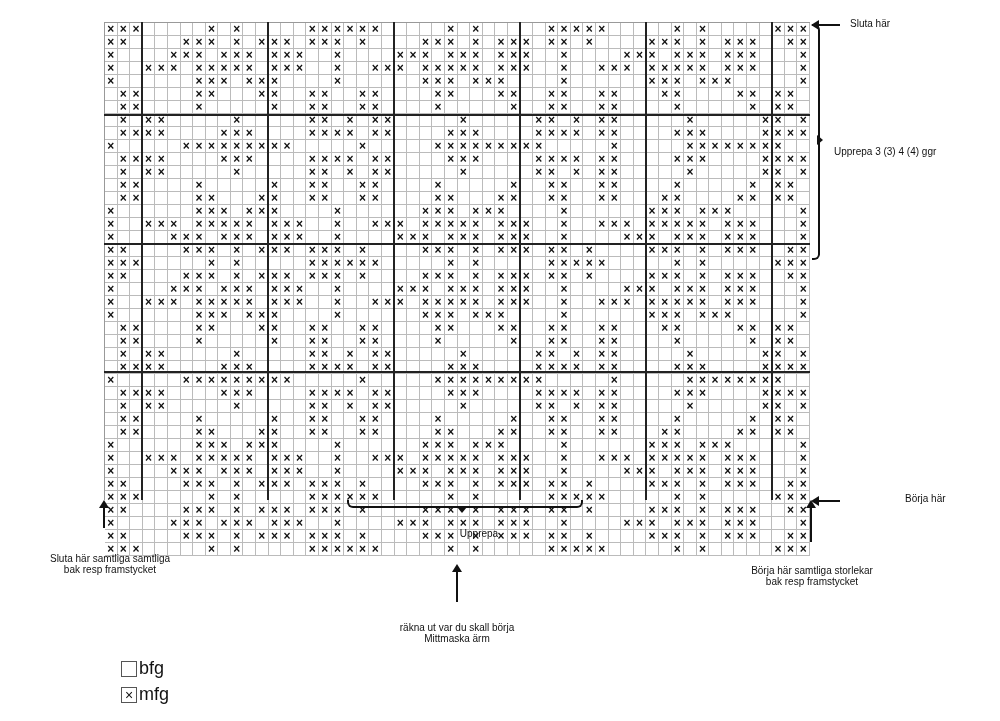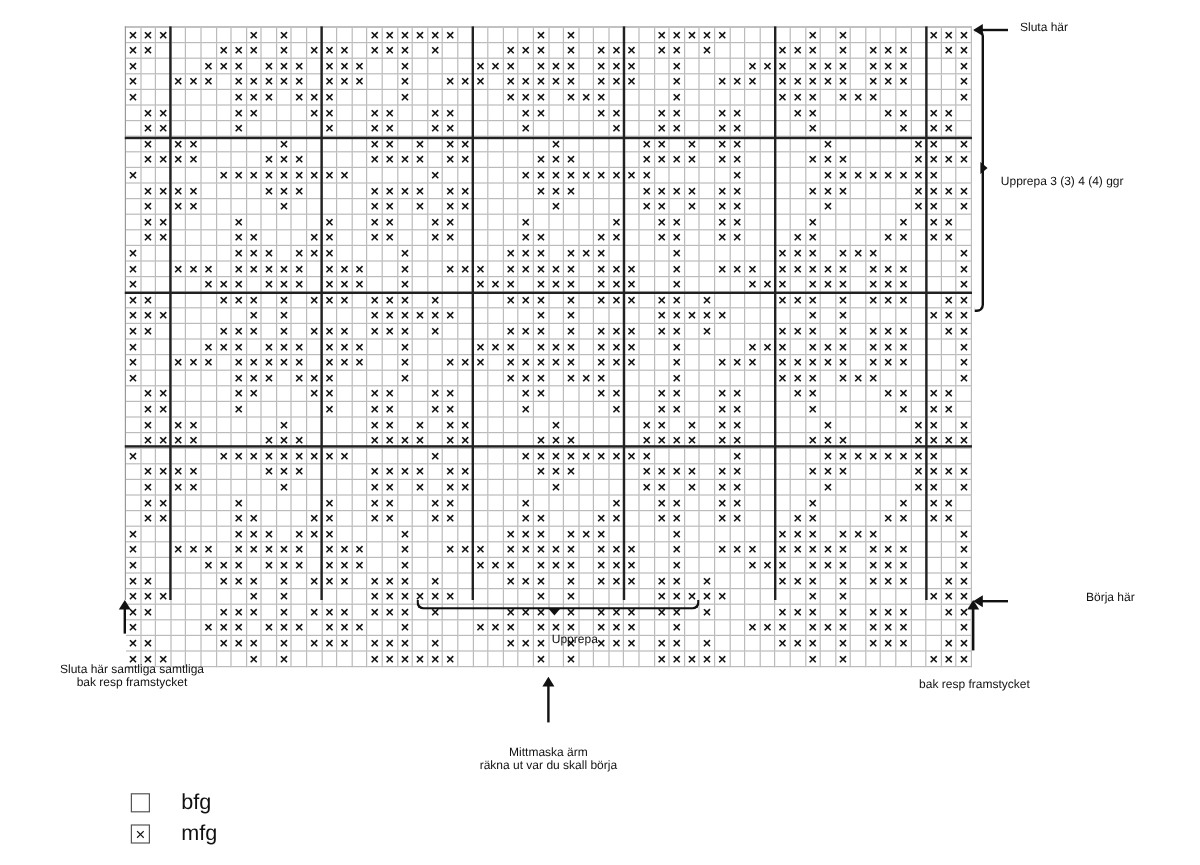--- a/index.html
+++ b/index.html
@@ -18,21 +18,21 @@
         border-left:5px solid transparent; border-right:5px solid transparent; border-bottom:8px solid #111; }
   .arrow-h { position:absolute; height:2px; background:#111; }
   .arrow-left::before { content:""; position:absolute; left:-7px; top:-4px;
         border-top:5px solid transparent; border-bottom:5px solid transparent; border-right:8px solid #111; }
   .brace-v { position:absolute; border:2px solid #111; border-left:none; border-radius:0 6px 6px 0; }
   .brace-tip-r { position:absolute; width:0; height:0;
         border-top:5px solid transparent; border-bottom:5px solid transparent; border-left:6px solid #111; }
   .brace-h { position:absolute; border:2px solid #111; border-top:none; border-radius:0 0 6px 6px; }
   .brace-tip-d { position:absolute; width:0; height:0;
         border-left:5px solid transparent; border-right:5px solid transparent; border-top:6px solid #111; }
-  .legend { position:absolute; left:109px; display:flex; align-items:center; gap:26px; font-size:18px;justify-content:space-between; }
+  .legend { position:absolute; left:121px; display:flex; align-items:center; gap:2px; font-size:18px;justify-content:space-between; }
   .legend .box { width:16px; height:16px; border:1px solid #555; box-sizing:border-box;
         display:flex; align-items:center; justify-content:center; font-size:14px; line-height:1; }
 </style>
 </head>
 <body>
 
 <div id="grid" class="grid" style="grid-template-columns: repeat(56, 1fr); grid-template-rows: repeat(41, 1fr);">
     <div class="cell">×</div>
     <div class="cell">×</div>
     <div class="cell">×</div>
@@ -2357,27 +2357,28 @@
 <div class="label" style="left:414px; top:528px; width:130px;">Upprepa</div>
 
 <div class="arrow-v arrow-up" style="left:103px; top:506px; height:22px;"></div>
 <div class="label" style="left:10px; top:553px; width:200px;">
   <div>Sluta här samtliga samtliga</div>
   <div>bak resp framstycket</div>
 </div>
 
 <div class="arrow-v arrow-up" style="left:810px; top:506px; height:36px;"></div>
 <div class="label" style="left:712px; top:565px; width:200px;">
+  <div>Börja här samtliga storlekar</div>
   <div>bak resp framstycket</div>
 </div>
 
 <div class="arrow-v arrow-up" style="left:456px; top:570px; height:32px;"></div>
 <div class="label" style="left:357px; top:622px; width:200px;">
+  <div>räkna ut var du skall börja</div>
   <div>Mittmaska ärm</div>
-  <div>räkna ut var du skall börja</div>
 </div>
 
 <div class="legend" style="top:658px;">
   <span class="box"></span>
   <span>bfg</span>
 </div>
 <div class="legend" style="top:684px;">
   <span class="box">×</span>
   <span>mfg</span>
 </div>

